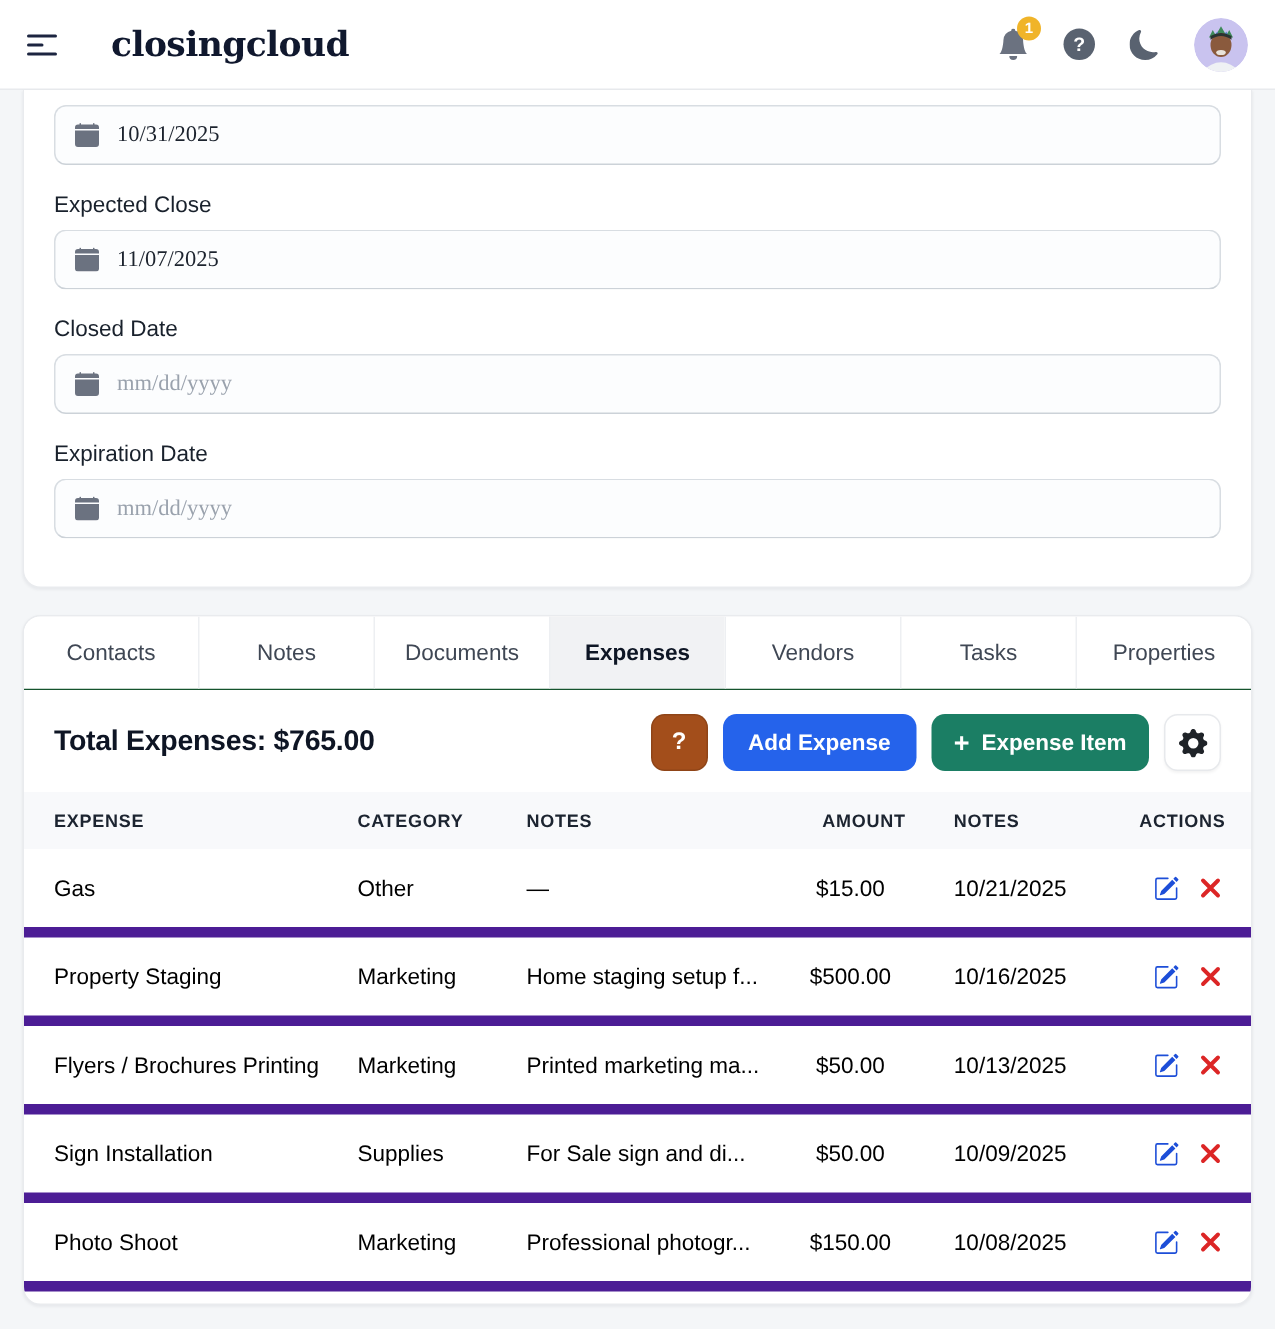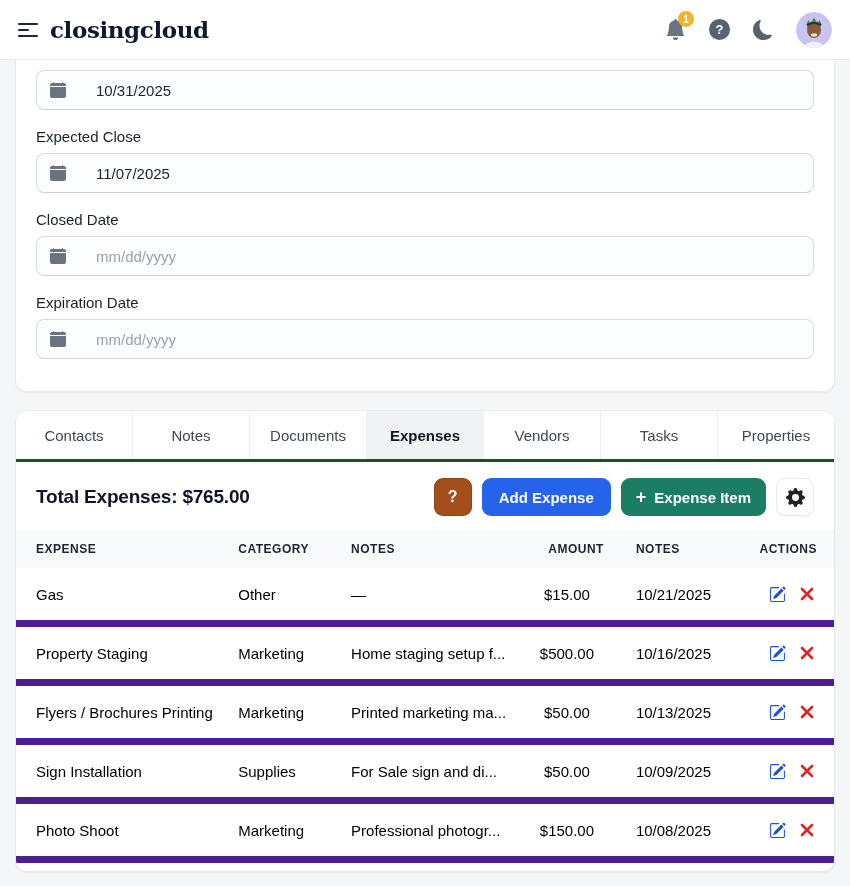--- a/index.html
+++ b/index.html
@@ -6,21 +6,21 @@
   html,body { width:850px; height:886px; overflow:hidden; }
   body { background:#f4f6f8; font-family:"Liberation Sans", sans-serif; }
 
   
   .header { height:60px; background:#fff; border-bottom:1px solid #e8eaed;
             display:flex; align-items:center; padding:0 18px; }
   .hamburger { width:24px; display:flex; flex-direction:column; gap:4px; cursor:pointer; padding:4px 0; }
   .hamburger span { display:block; height:2px; background:#1c2540; border-radius:1px; }
   .hamburger .l1 { width:20px; } .hamburger .l2 { width:11px; } .hamburger .l3 { width:20px; }
   .logo { font-family:"DejaVu Serif", serif; font-weight:700; font-size:23px;
-          color:#10182e; letter-spacing:-0.4px; margin-left:8px; }
+          color:#10182e; letter-spacing:-0.4px; margin-left:32px; }
   .header-right { margin-left:auto; display:flex; align-items:center; gap:23px; }
   .icon-btn { background:none; border:none; cursor:pointer; display:flex; align-items:center; padding:0; }
   .bell-wrap { position:relative; }
   .badge { position:absolute; top:-8px; right:-8px; min-width:16px; height:16px; border-radius:50%;
            background:#f0b429; color:#fff; font-size:10px; font-weight:700;
            display:flex; align-items:center; justify-content:center; }
   .help-circle { width:21px; height:21px; border-radius:50%; background:#596270; color:#fff;
                  font-size:13px; font-weight:700; display:flex; align-items:center; justify-content:center; }
   .avatar { width:36px; height:36px; border-radius:50%; overflow:hidden; cursor:pointer; }
 
@@ -28,28 +28,28 @@
   main { padding:0 15px; }
   .card { background:#fff; border:1px solid #e9ebee; box-shadow:0 1px 2px rgba(16,24,40,.05); }
   .card1 { border-top:none; border-radius:0 0 12px 12px; padding:10px 20px 32px; }
   .card2 { margin-top:18px; border-radius:12px; overflow:hidden; padding-bottom:8px; }
 
   
   .field-label { display:block; font-size:15px; font-weight:500; color:#19212c;
                  line-height:17px; margin:18px 0 8px; }
   .field:first-child .field-label { display:none; }
   .input-wrap { height:40px; border:1px solid #d8dde2; border-bottom-color:#ccd2d8; border-radius:8px;
-                background:#fcfdfe; display:flex; align-items:center; gap:30px; padding:0 13px; }
+                background:#fcfdfe; display:flex; align-items:center; gap:12px; padding:0 13px;font-family:Liberation Serif, serif; }
   .input-wrap input { border:none; outline:none; background:transparent; width:100%;
                       font-family:inherit; font-size:15px; color:#1c232e; }
   .input-wrap input::placeholder { color:#9aa2ad; opacity:1; }
   .cal-icon { display:flex; }
 
   
-  .tabs { display:flex; border-bottom:3px solid #14532d; }
+  .tabs { display:flex; border-bottom:1px solid #14532d; }
   .tab { flex:1; height:48px; display:flex; align-items:center; justify-content:center;
          font-size:15px; color:#3f4754; background:#fff; cursor:pointer; white-space:nowrap; }
   .tab + .tab { border-left:1px solid #edeff2; }
   .tab.active { background:#f1f2f4; color:#0e1625; font-weight:700; }
 
   
   .toolbar { display:flex; align-items:center; justify-content:space-between; padding:16px 20px 14px; }
   .total { font-size:19px; font-weight:700; color:#0e1524; letter-spacing:-0.2px; }
   .btns { display:flex; align-items:center; gap:10px; }
   .btn { height:38px; border:none; border-radius:9px; font-family:inherit; font-size:15px;

